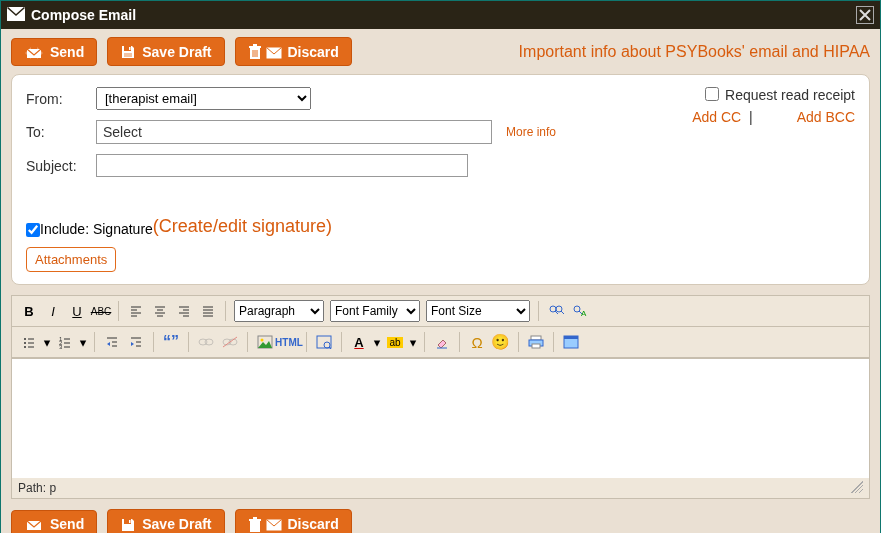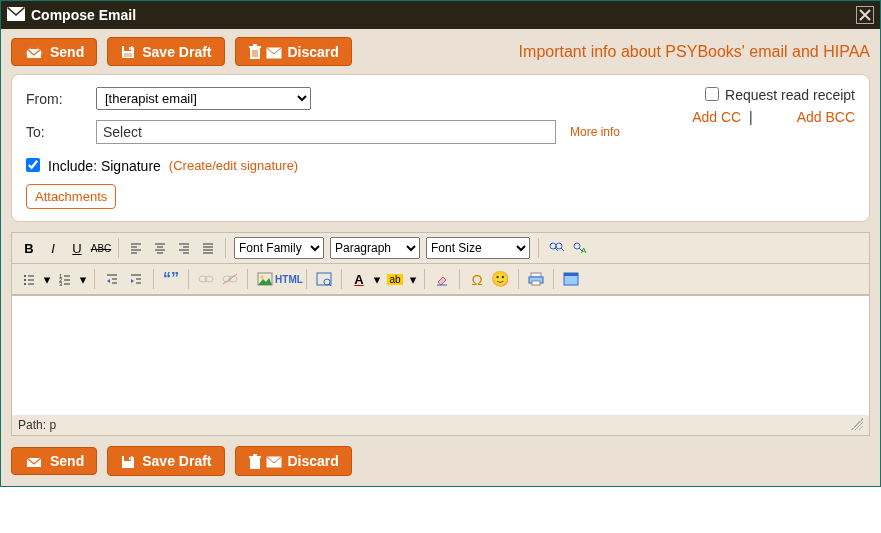--- a/index.html
+++ b/index.html
@@ -11,29 +11,29 @@
   .titlebar .close { width: 18px; height: 18px; border: 1px solid #aaa; display: flex; align-items: center; justify-content: center; cursor: pointer; font-size: 14px; line-height: 1; }
   .content { background: #eae0d3; padding: 8px 10px 10px; }
   .toolbar-row { display: flex; align-items: center; margin-bottom: 8px; }
   .btn { background: #e26a1a; color: #fff; border: 1px solid #c8540b; border-radius: 4px; padding: 5px 12px; font-weight: bold; font-size: 14px; cursor: pointer; display: inline-flex; align-items: center; margin-right: 10px; }
   .btn svg, .btn .ico { margin-right: 6px; vertical-align: middle; }
   .hipaa { margin-left: auto; color: #d85c0e; font-size: 16px; cursor: pointer; }
   .panel { background: #fff; border: 1px solid #d4c9b8; border-radius: 8px; padding: 12px 14px; }
   .form-row { display: flex; align-items: center; margin-bottom: 10px; }
   .form-label { width: 70px; color: #333; font-size: 14px; }
   .from-select { width: 215px; font-size: 13px; padding: 2px 4px; }
-  .to-input { width: 460px; font-size: 14px; padding: 3px 6px; border: 1px solid #999; color: #333; }
+  .to-input { width: 396px; font-size: 14px; padding: 3px 6px; border: 1px solid #999; color: #333; }
   .subject-input { width: 372px; font-size: 13px; padding: 3px 6px; border: 1px solid #999; }
   .moreinfo { margin-left: 14px; color: #d85c0e; font-size: 12px; cursor: pointer; }
   .rightcol { margin-left: auto; text-align: right; font-size: 14px; }
   .rightcol .rr { display: flex; justify-content: flex-end; gap: 6px; color: #333; margin-bottom: 6px; }
   .rightcol .ccline a { color: #d85c0e; text-decoration: none; cursor: pointer; margin-left: 36px; }
   .rightcol .ccline .sep { color: #333; margin: 0 4px; }
-  .sigline { display: flex; align-items: flex-start; gap: 8px; margin: 4px 0 10px; font-size: 14px; }
-  .sigline .orange { color: #d85c0e; font-size: 13px; cursor: pointer; }
+  .sigline { display: flex; align-items: flex-end; gap: 0; margin: 4px 0 10px; font-size: 14px; }
+  .sigline .orange { color: #d85c0e; font-size: 18px; cursor: pointer; margin-top: 29px; }
   .attach-btn { border: 1px solid #e26a1a; border-radius: 4px; padding: 4px 8px; color: #d85c0e; background: #fff; cursor: pointer; font-size: 13px; text-align: right; }
   .editor-wrap { margin-top: 10px; border: 1px solid #c7beae; background: #efe7da; }
   .etoolbar { display: flex; flex-wrap: wrap; align-items: center; padding: 4px 6px; gap: 2px; border-bottom: 1px solid #c7beae; }
   .etoolbar .tb { width: 22px; height: 22px; display: inline-flex; align-items: center; justify-content: center; cursor: pointer; border: 1px solid transparent; border-radius: 2px; }
   .etoolbar .sep { width: 1px; height: 20px; background: #c7beae; margin: 0 4px; display: inline-block; }
   .etoolbar select { font-size: 12px; height: 22px; margin: 0 2px; }
   .editor-body { background: #fff; height: 120px; border-top: 1px solid #c7beae; }
   .editor-path { background: #efe7da; font-size: 12px; padding: 3px 6px; color: #333; display: flex; }
   .resize-handle { margin-left: auto; width: 12px; height: 12px; cursor: se-resize; background: linear-gradient(135deg, transparent 0 50%, #aaa 50% 55%, transparent 55% 65%, #aaa 65% 70%, transparent 70% 80%, #aaa 80% 85%, transparent 85%); }
   input[type=checkbox] { width: 14px; height: 14px; }
@@ -118,20 +118,24 @@
             <span>Request read receipt</span>
           </label>
           <div class="ccline">
             <a>Add CC</a>
             <span class="sep">|</span>
             <a>Add BCC</a>
           </div>
         </div>
       </div>
 
+      <div class="form-row">
+        <span class="form-label">Subject:</span>
+        <input class="subject-input" type="text" value="" style="">
+      </div>
 
       <div class="sigline">
         <input type="checkbox" checked="" style="">
         <span>Include: Signature</span>
         <span class="orange">(Create/edit signature)</span>
       </div>
 
       <button class="attach-btn">Attachments</button>
     </div>
 
@@ -176,22 +180,22 @@
           </span>
         <span class="tb">
             <svg width="14" height="14">
               <line x1="2" y1="3" x2="12" y2="3" stroke="#333"></line>
               <line x1="2" y1="6" x2="12" y2="6" stroke="#333"></line>
               <line x1="2" y1="9" x2="12" y2="9" stroke="#333"></line>
               <line x1="2" y1="12" x2="12" y2="12" stroke="#333"></line>
             </svg>
           </span>
         <span class="sep"></span>
+        <select style="width:90px"><option>Paragraph</option></select>
         <select style="width:90px"><option>Font Family</option></select>
-        <select style="width:90px"><option>Paragraph</option></select>
         <select style="width:104px"><option>Font Size</option></select>
         <span class="sep"></span>
         <span class="tb">
             <svg width="16" height="14">
               <circle cx="5" cy="5" r="3" fill="none" stroke="#36c"></circle>
               <line x1="7" y1="7" x2="10" y2="10" stroke="#36c"></line>
               <circle cx="11" cy="5" r="3" fill="none" stroke="#36c"></circle>
               <line x1="13" y1="7" x2="16" y2="10" stroke="#36c"></line>
             </svg>
           </span>

